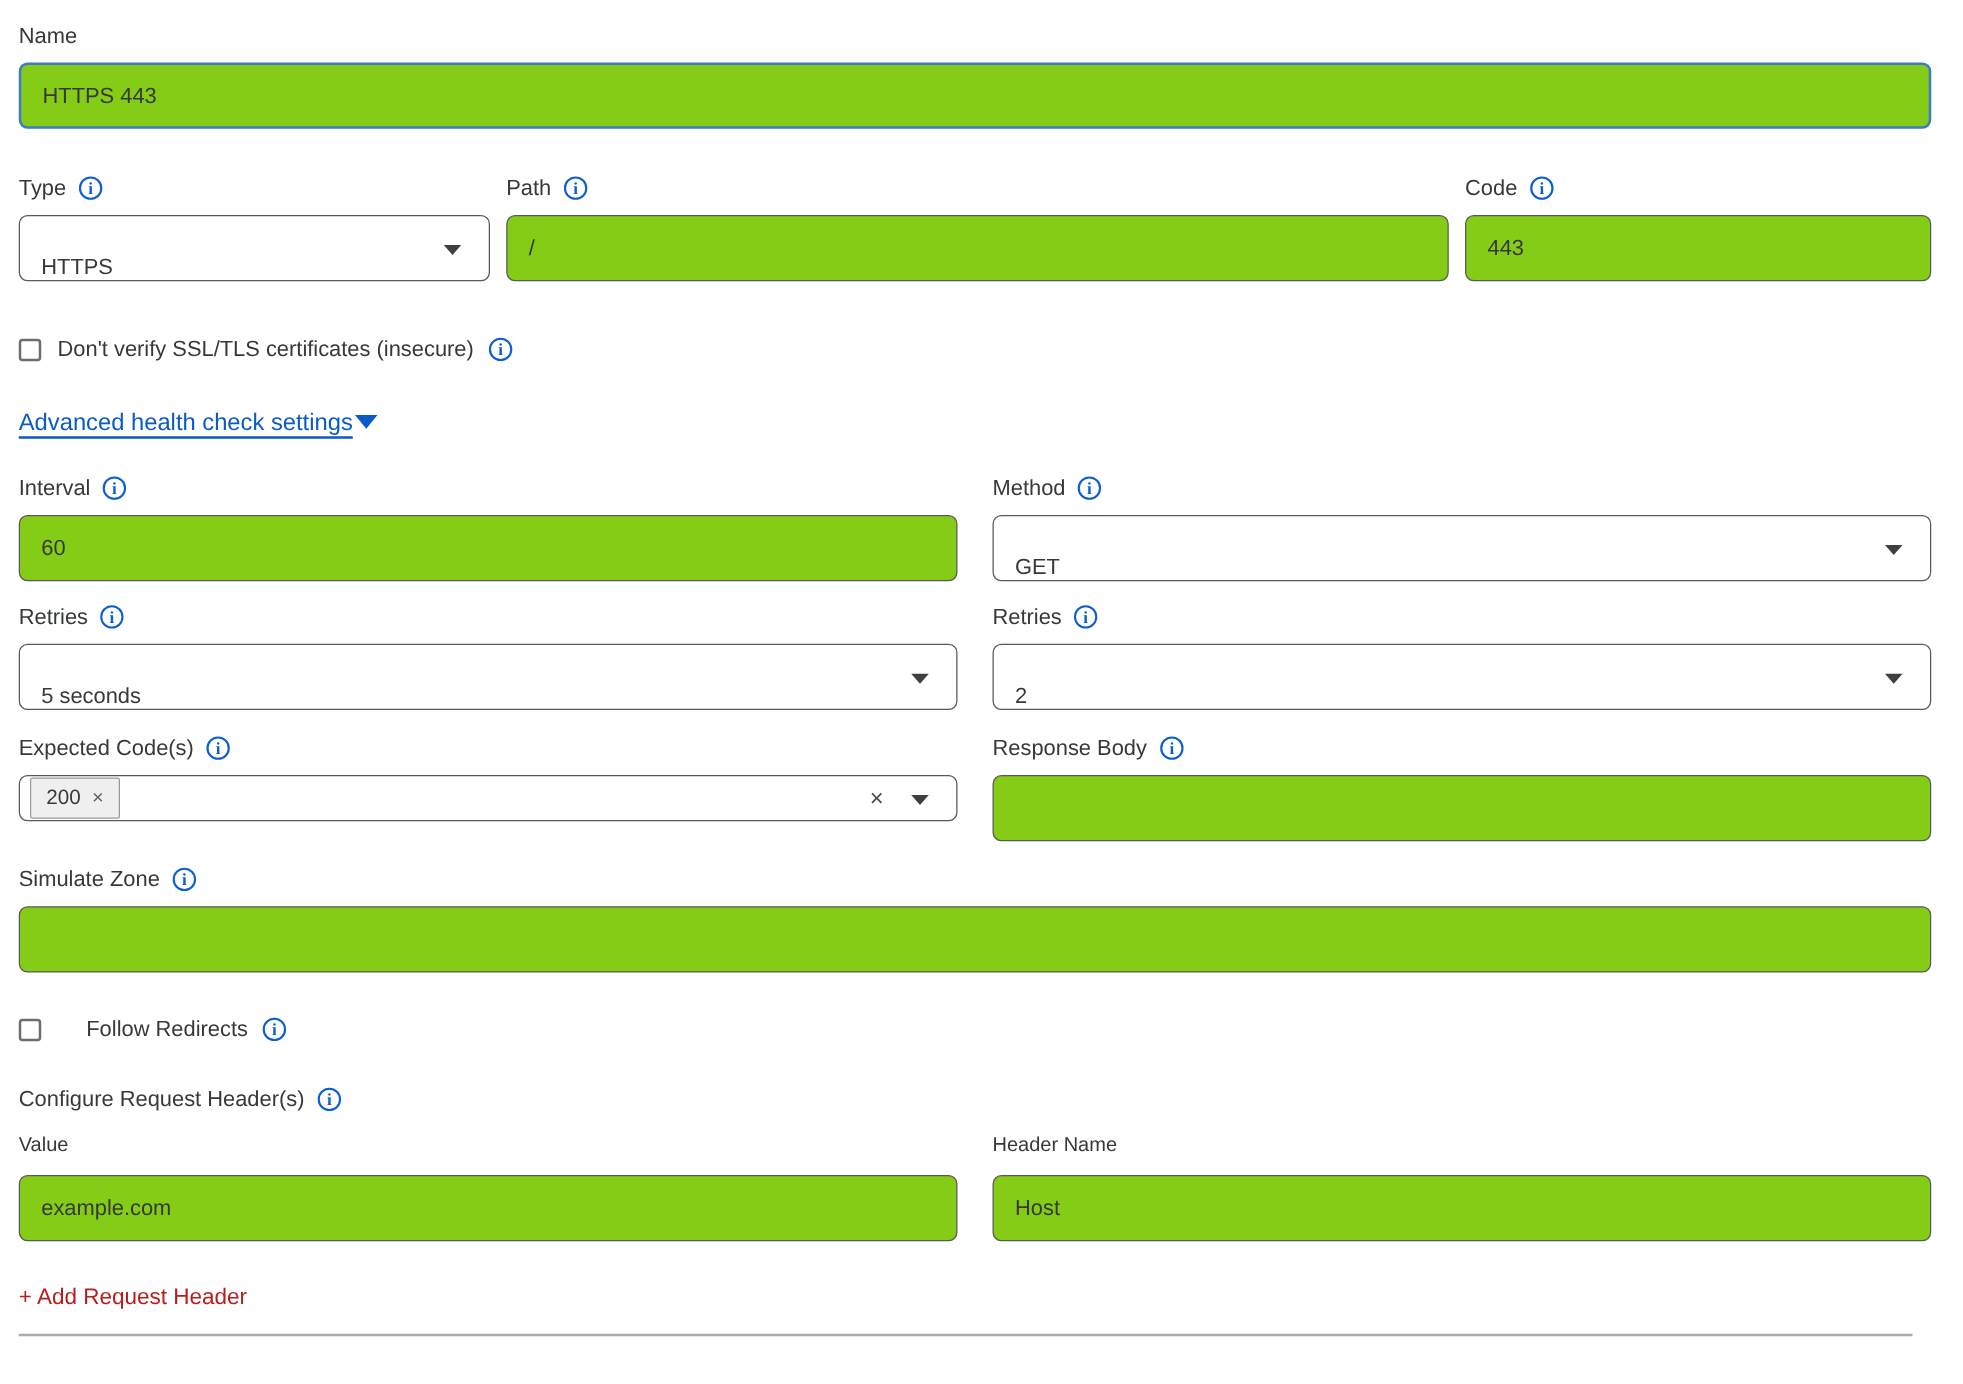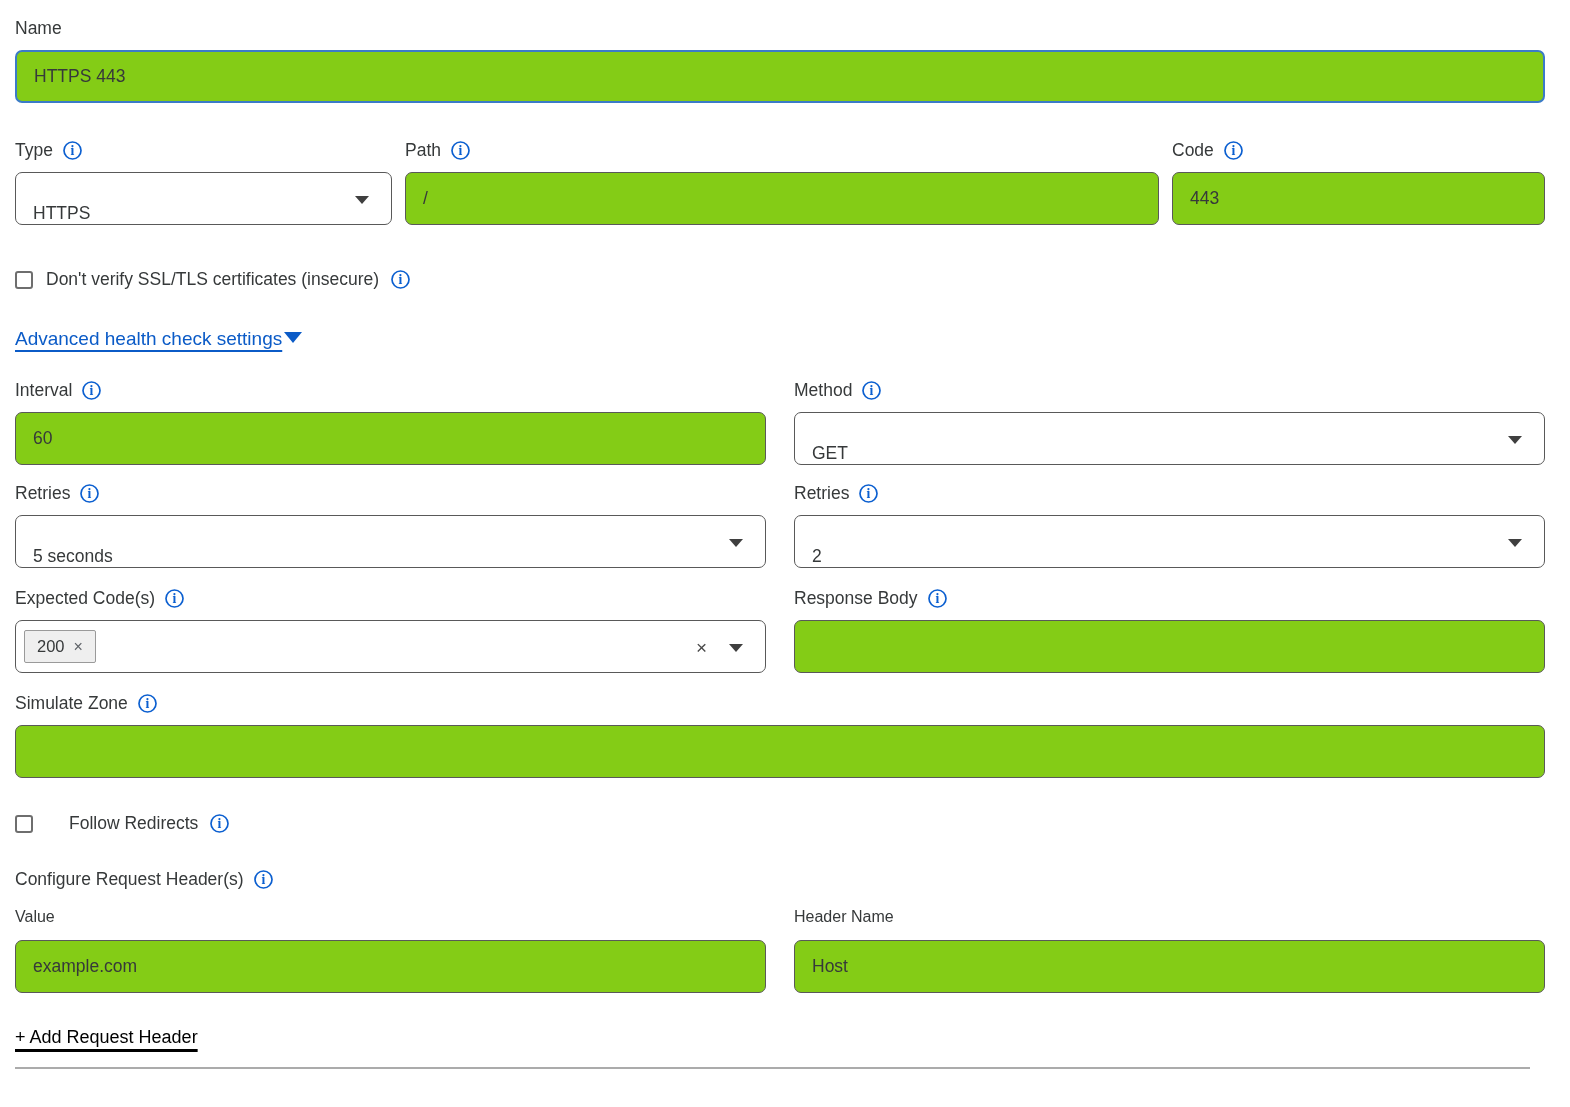--- a/index.html
+++ b/index.html
@@ -75,43 +75,42 @@
 
   .adv-link-row { margin-top:38px; display:flex; align-items:flex-start; }
   a.link {
     color:#0b5bc7; font-size:19px;
     text-decoration:underline;
     text-underline-offset:5px;
     text-decoration-thickness:1.5px;
     cursor:pointer;
   }
   a.add-link {
-    color:#000000; font-size:18px;
-    text-decoration:underline;
+    color:#b91c1c; font-size:18px;
     text-underline-offset:6px;
     text-decoration-thickness:2.5px;
     cursor:pointer;
     text-align:right;
   }
 
   .grid2 {
     display:grid;
     grid-template-columns:1fr 1fr;
     column-gap:28px;
   }
   .mt30 { margin-top:30px; }
   .mt18 { margin-top:18px; }
   .mt20 { margin-top:20px; }
   .mt35 { margin-top:35px; }
   .mt34 { margin-top:34px; }
 
   .multiselect {
     position:relative;
     display:flex; align-items:center;
-    height:53px; width:100%;
+    height:37px; width:100%;
     border:1.5px solid #595959; border-radius:7px;
     background:#fff; padding:0 90px 0 8px;
   }
   .tag {
     display:inline-flex; align-items:center; gap:9px;
     background:#efefef; border:1px solid #9a9a9a;
     border-radius:2px; padding:6px 12px;
     font-size:16.5px; color:#36393a;
   }
   .tag .tag-x { color:#5f6368; font-size:16px; cursor:pointer; line-height:1; }

